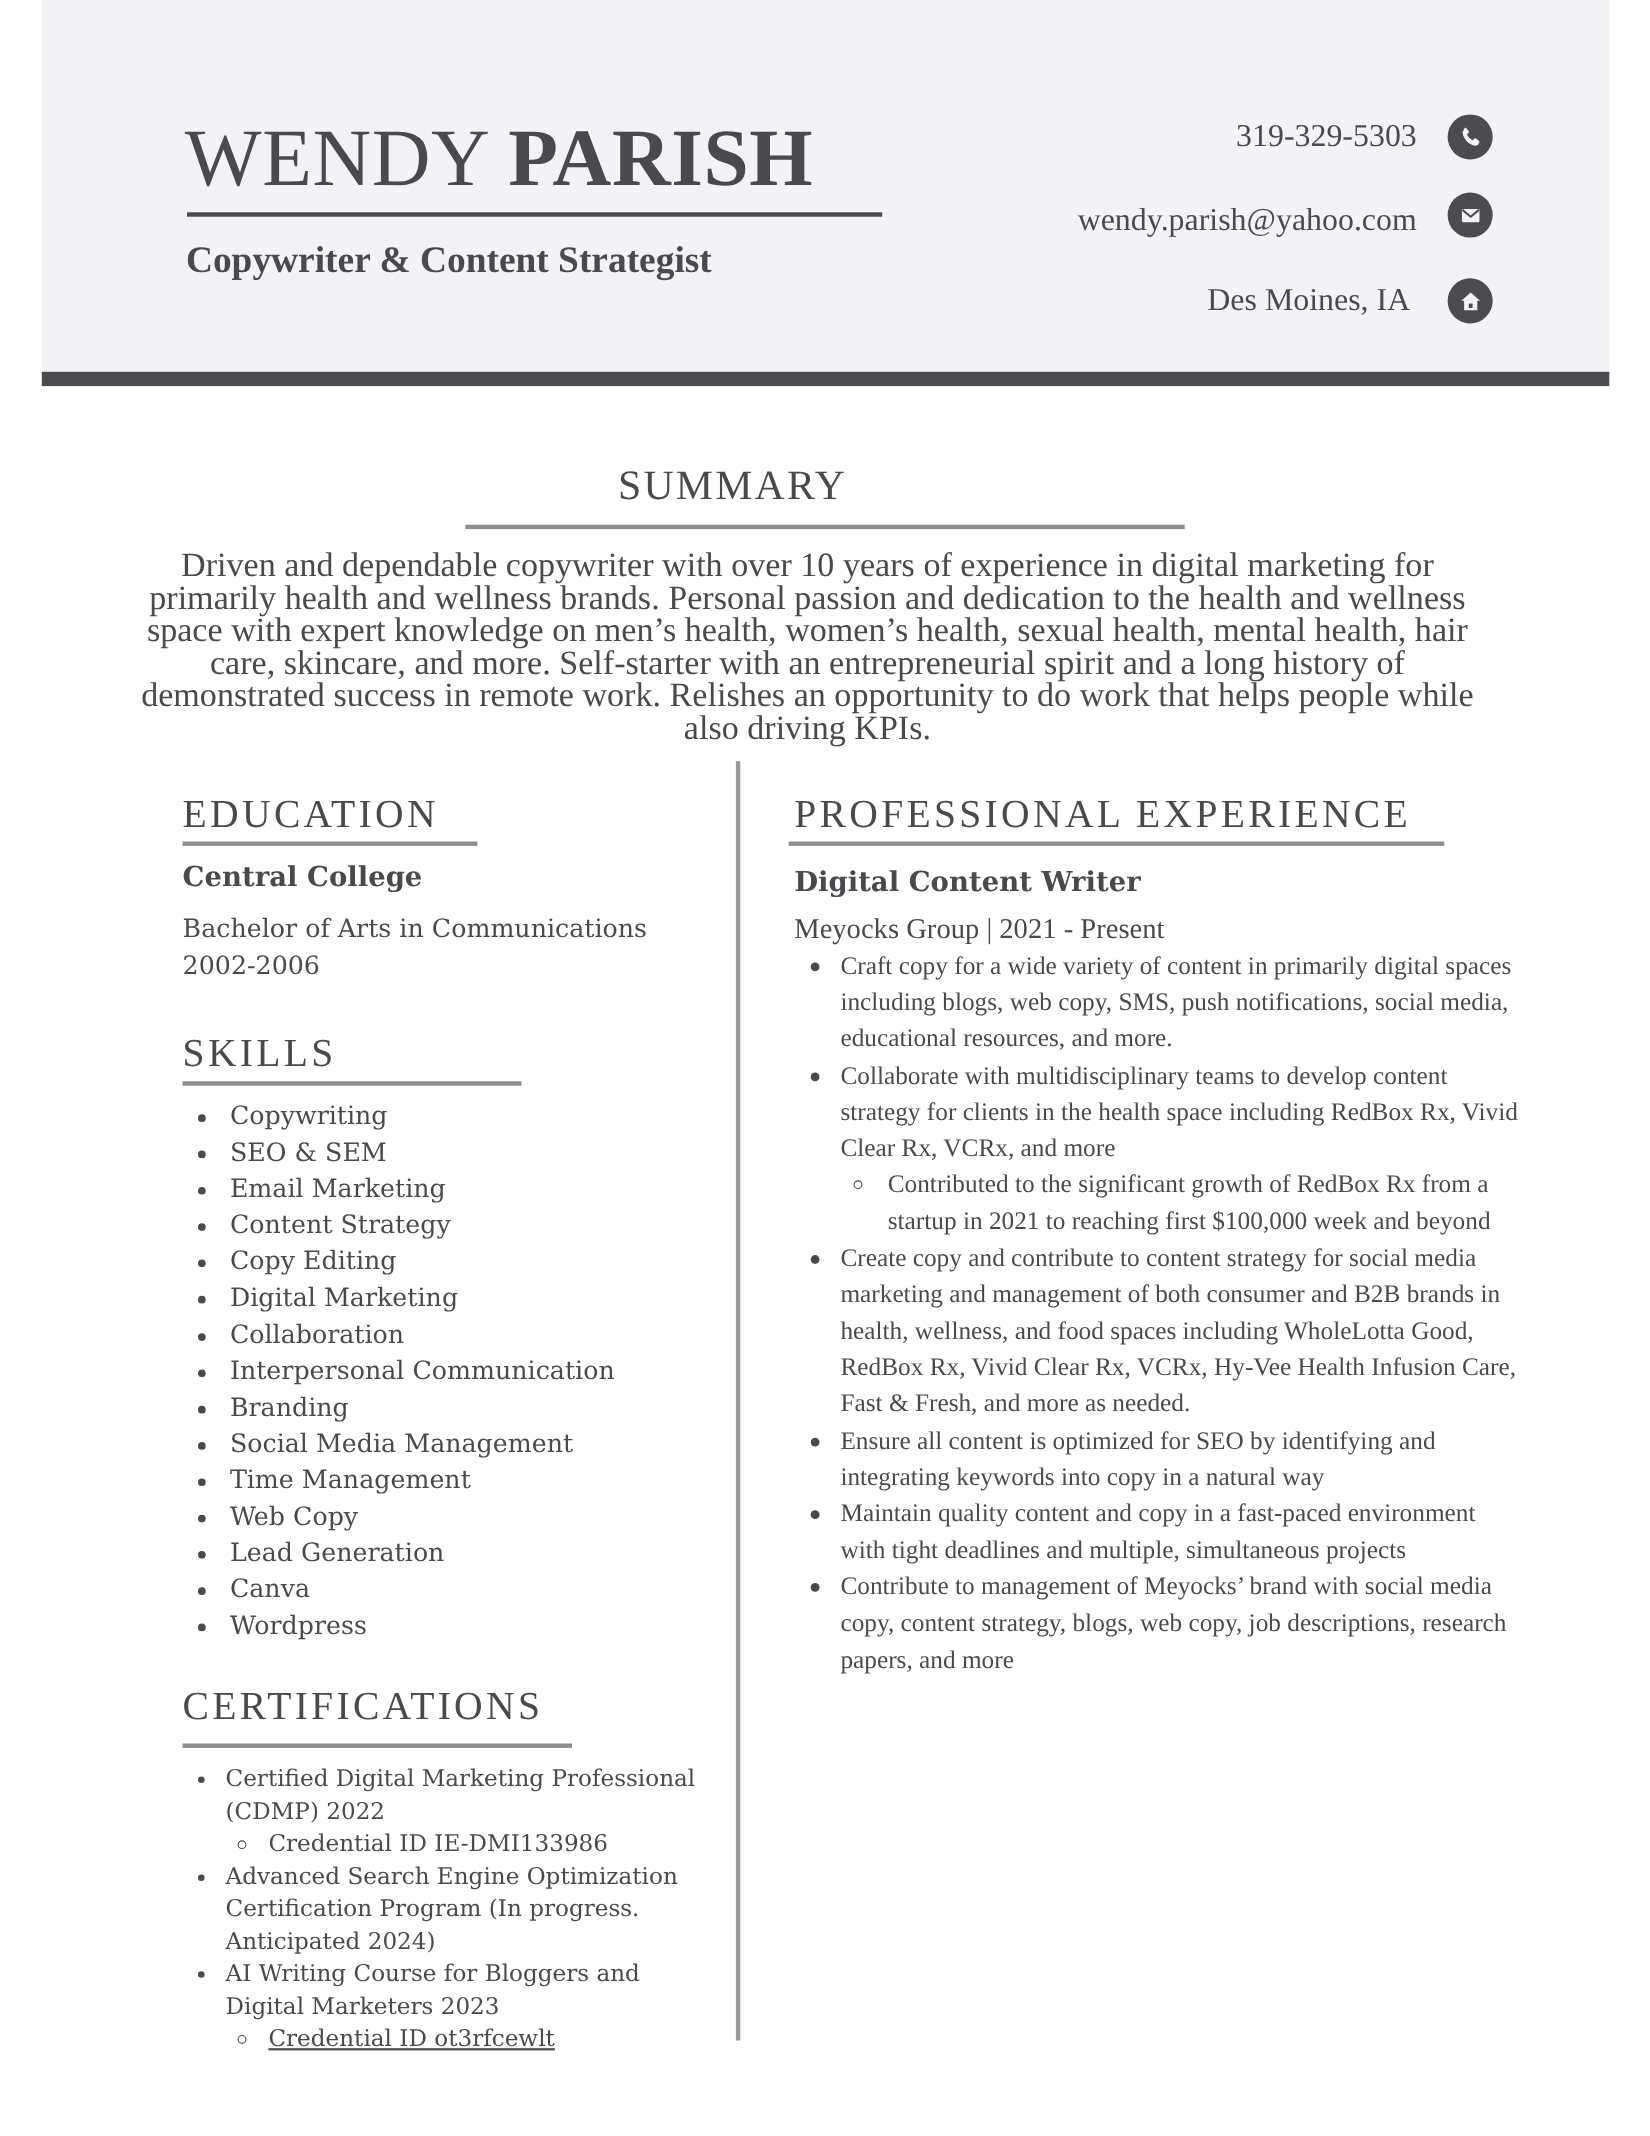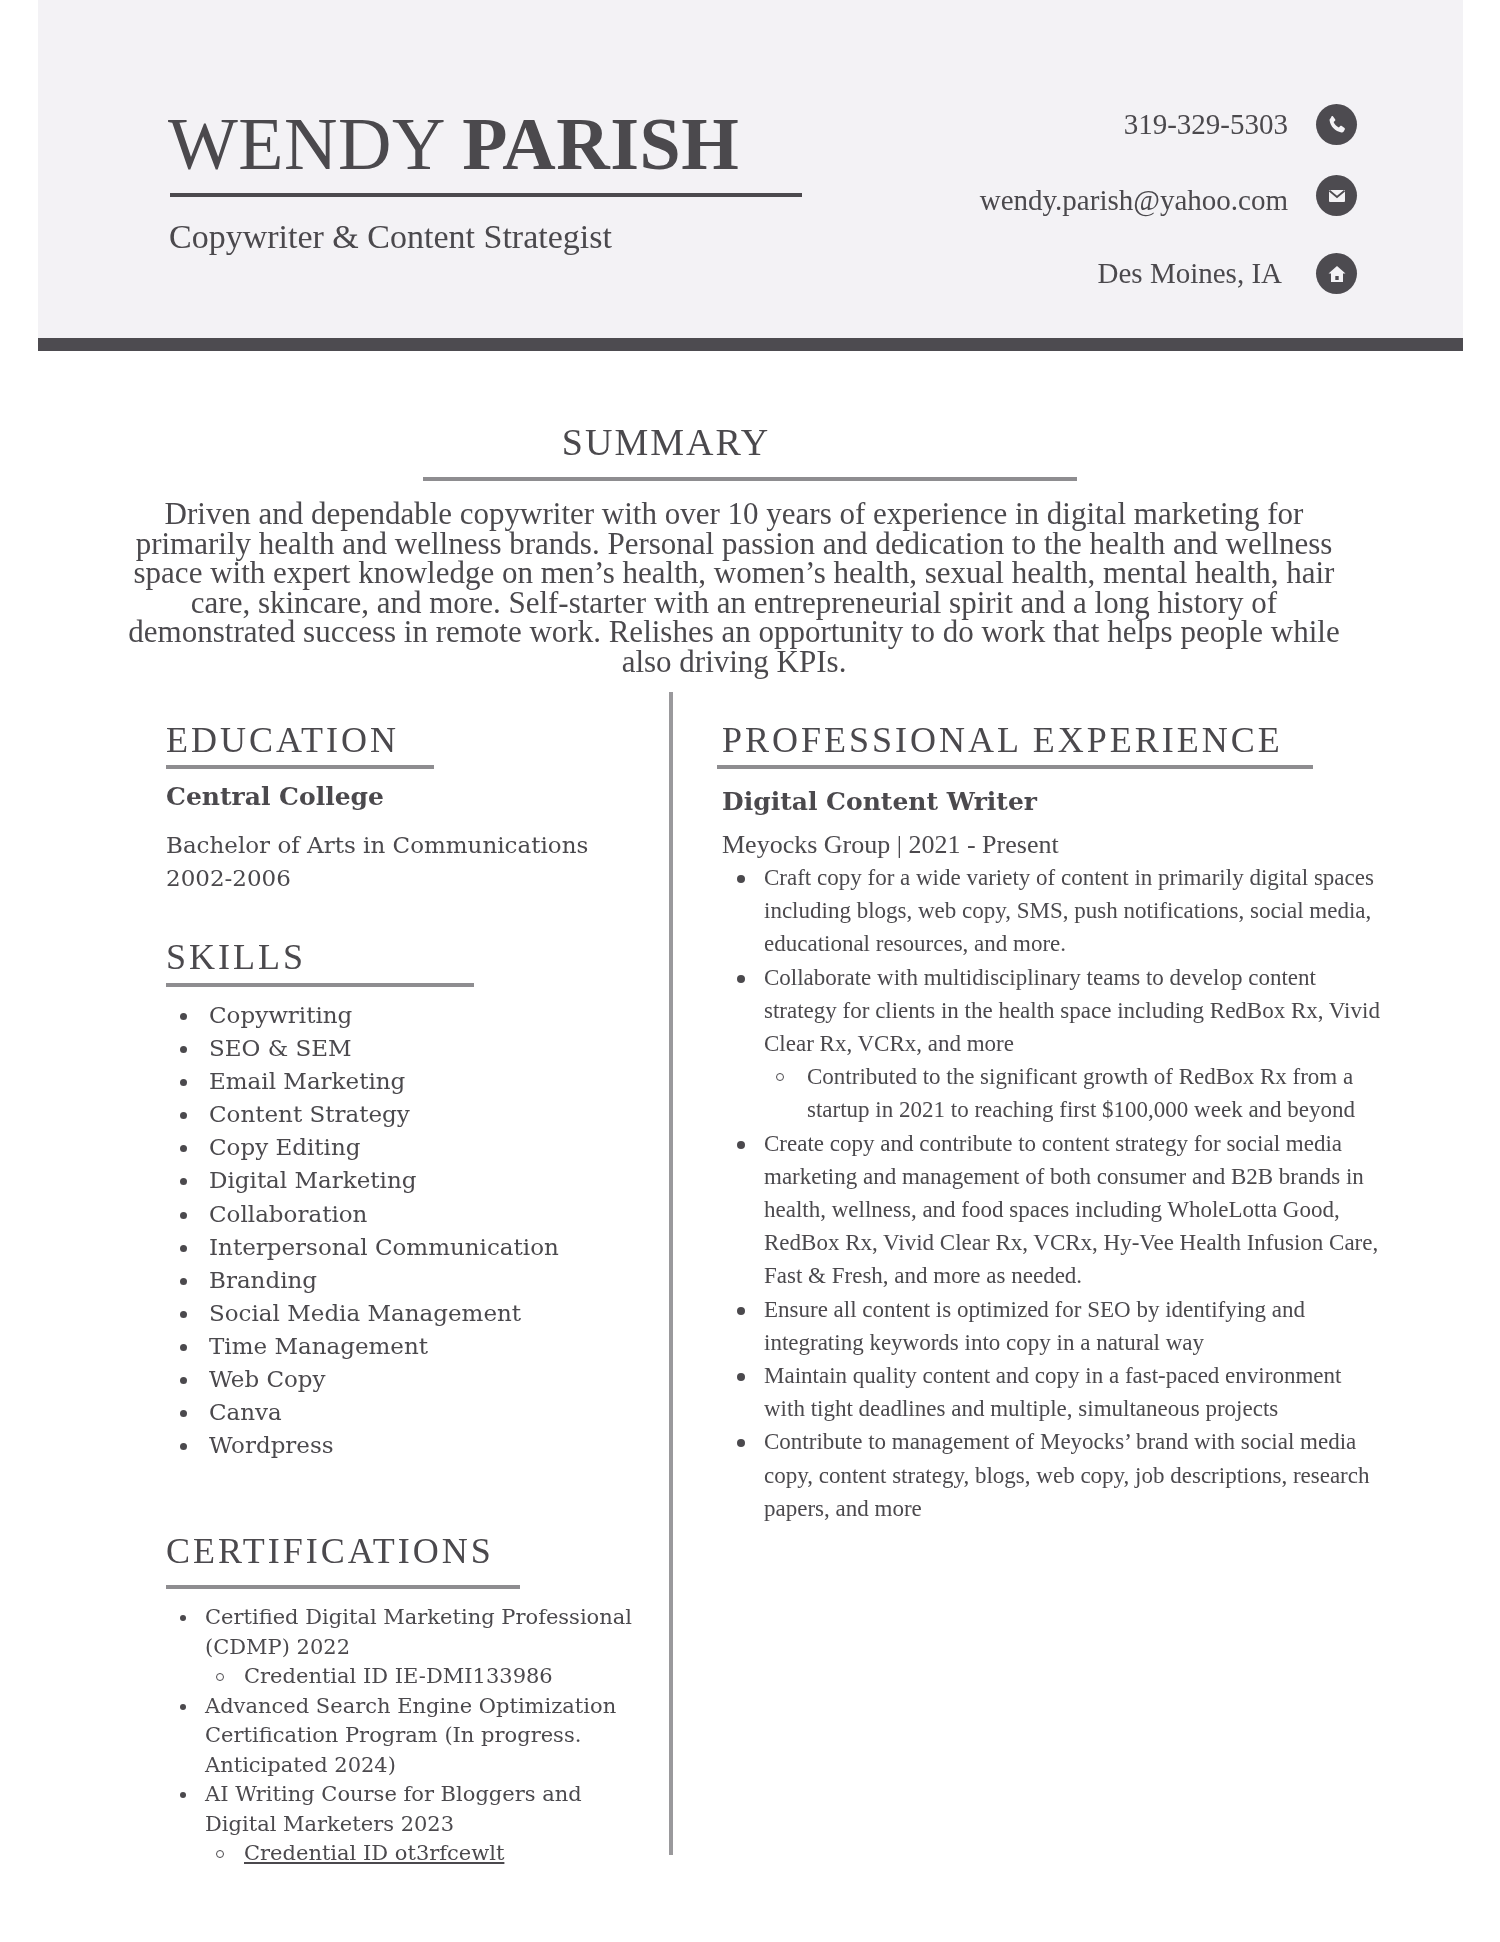--- a/index.html
+++ b/index.html
@@ -7,21 +7,21 @@
          font-family: "DejaVu Serif", "Liberation Serif", serif; color: #4a484c; }
 
   .header { position: absolute; left: 38px; top: 0; width: 1425px; height: 338px; background: #f3f2f5; }
   .header-bar { position: absolute; left: 38px; top: 338px; width: 1425px; height: 13px; background: #4d4b50; }
 
   .name { position: absolute; left: 168px; top: 104px; font-family: "Liberation Serif", serif;
           font-size: 74px; line-height: 80px; color: #4b494d; letter-spacing: 0.5px; white-space: nowrap; }
   .name .last { font-weight: bold; }
   .name-rule { position: absolute; left: 170px; top: 193px; width: 632px; height: 4px; background: #4b494d; }
   .subtitle { position: absolute; left: 169px; top: 215px; font-family: "Liberation Serif", serif;
-              font-size: 34px; line-height: 44px; color: #4b494d; white-space: nowrap; }
+              font-size: 34px; line-height: 44px; color: #4b494d; white-space: nowrap; font-weight: bold; }
 
   .contact { position: absolute; right: 212px; width: 560px; text-align: right;
              font-family: "Liberation Serif", serif; font-size: 29px; line-height: 40px; color: #4b494d; white-space: nowrap; }
   .contact.phone { top: 104px; }
   .contact.email { top: 180px; }
   .contact.loc   { top: 253px; right: 218px; }
   .cicon { position: absolute; left: 1316px; width: 41px; height: 41px; border-radius: 50%; background: #4d4b50;
            display: flex; align-items: center; justify-content: center; }
   .cicon svg { width: 24px; height: 24px; }
   .cicon.phone { top: 104px; }
@@ -124,20 +124,21 @@
     <li>Email Marketing</li>
     <li>Content Strategy</li>
     <li>Copy Editing</li>
     <li>Digital Marketing</li>
     <li>Collaboration</li>
     <li>Interpersonal Communication</li>
     <li>Branding</li>
     <li>Social Media Management</li>
     <li>Time Management</li>
     <li>Web Copy</li>
+    <li>Lead Generation</li>
     <li>Canva</li>
     <li>Wordpress</li>
   </ul>
 
 <div class="sec-title" style="left:166px; top:1529px;">CERTIFICATIONS</div>
 <div class="sec-rule" style="left:166px; top:1585px; width:354px;"></div>
 <ul class="certs left" style="top:1603px; width:470px;">
   <li>
     <span>Certified Digital Marketing Professional (CDMP) 2022</span>
     <ul class="sub">

